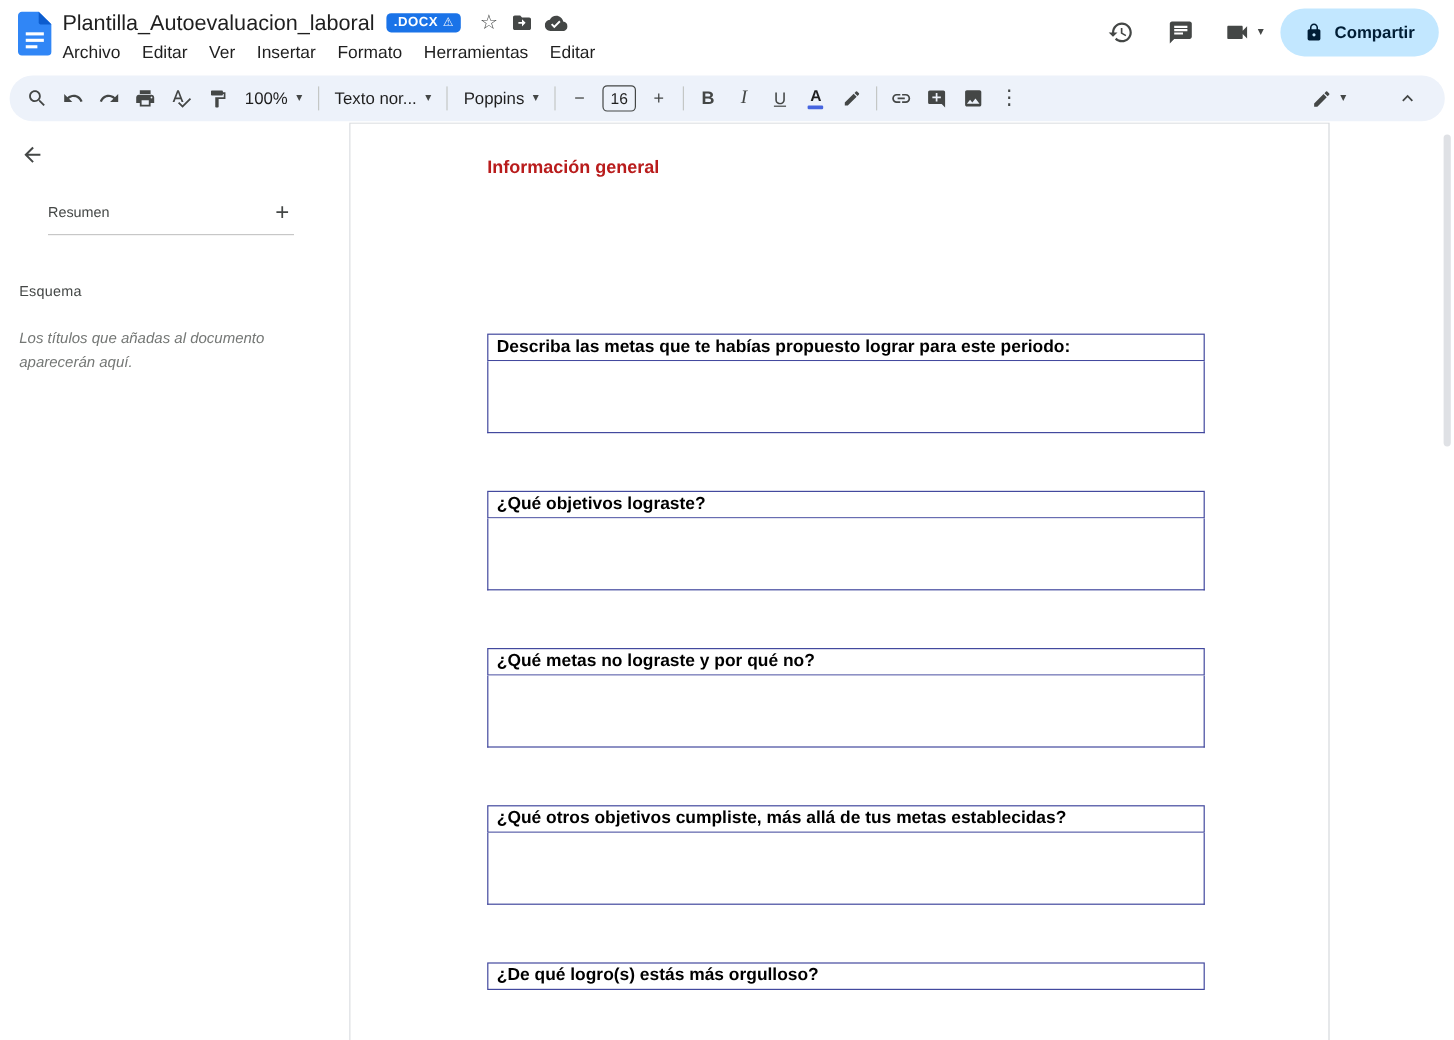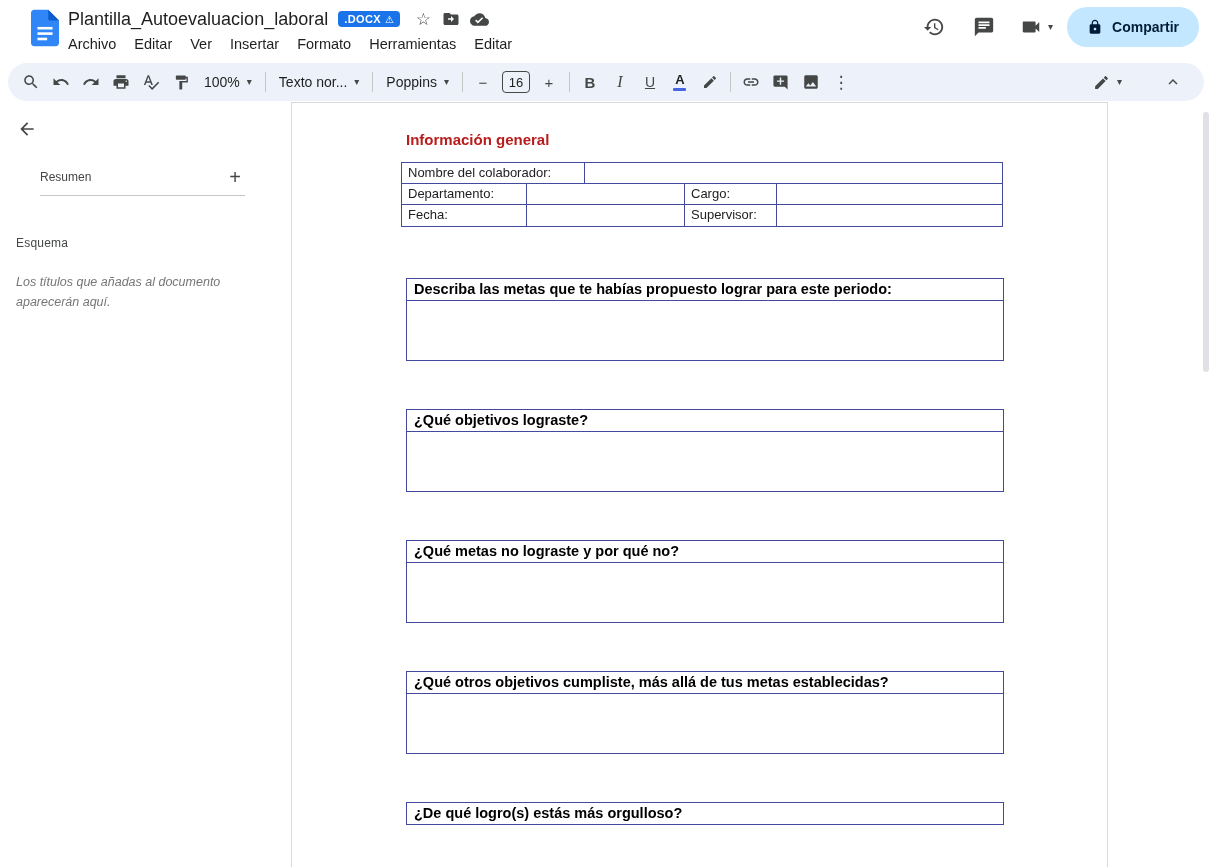--- a/index.html
+++ b/index.html
@@ -8,21 +8,21 @@
     --share-text:#001d35;
     --toolbar-bg:#edf2fa;
     --table-border:#43499e;
     --icon-gray:#444746;
   }
   *{box-sizing:border-box;margin:0;padding:0;}
   html,body{width:1212px;height:867px;overflow:hidden;}
   body{font-family:"Liberation Sans","DejaVu Sans",sans-serif;background:#fff;position:relative;color:#1f1f1f;}
 
   
-  .topbar{position:absolute;left:16px;top:0;right:0;height:63px;background:#fff;}
+  .topbar{position:absolute;left:0;top:0;right:0;height:63px;background:#fff;}
   .logo{position:absolute;left:15px;top:9px;width:28px;height:38px;cursor:pointer;}
   .title-wrap{position:absolute;left:52px;top:6px;}
   .title-row{display:flex;align-items:center;height:26px;}
   .doc-title{font-size:18px;color:#1f1f1f;white-space:nowrap;}
   .docx-badge{margin-left:10px;background:var(--accent-blue);color:#fff;font-size:11px;font-weight:700;
     padding:2px 6px;border-radius:4px;letter-spacing:.4px;display:flex;align-items:center;gap:4px;cursor:pointer;}
   .docx-warn{font-size:10px;font-weight:400;}
   .title-icons{display:flex;margin-left:10px;gap:2px;}
   .ticon{width:26px;height:26px;display:flex;align-items:center;justify-content:center;color:var(--icon-gray);
     border-radius:50%;cursor:pointer;font-size:17px;}
@@ -271,38 +271,20 @@
     <span class="add-btn">+</span>
   </div>
   <div class="outline-label">Esquema</div>
   <div class="outline-hint">Los títulos que añadas al documento aparecerán aquí.</div>
 </aside>
 
 <div class="canvas">
   <div class="page">
     <div class="doc-heading">Información general</div>
 
-    <div class="info-table">
-      <div class="itr">
-        <div class="itc w183">Nombre del colaborador:</div>
-        <div class="itc"></div>
-      </div>
-      <div class="itr">
-        <div class="itc w125">Departamento:</div>
-        <div class="itc w158"></div>
-        <div class="itc w92">Cargo:</div>
-        <div class="itc"></div>
-      </div>
-      <div class="itr">
-        <div class="itc w125">Fecha:</div>
-        <div class="itc w158"></div>
-        <div class="itc w92">Supervisor:</div>
-        <div class="itc"></div>
-      </div>
-    </div>
 
     <div class="qblock" style="top:175px;">
       <div class="qheader">Describa las metas que te habías propuesto lograr para este periodo:</div>
       <div class="qbody"></div>
     </div>
 
     <div class="qblock" style="top:306px;">
       <div class="qheader">¿Qué objetivos lograste?</div>
       <div class="qbody"></div>
     </div>

